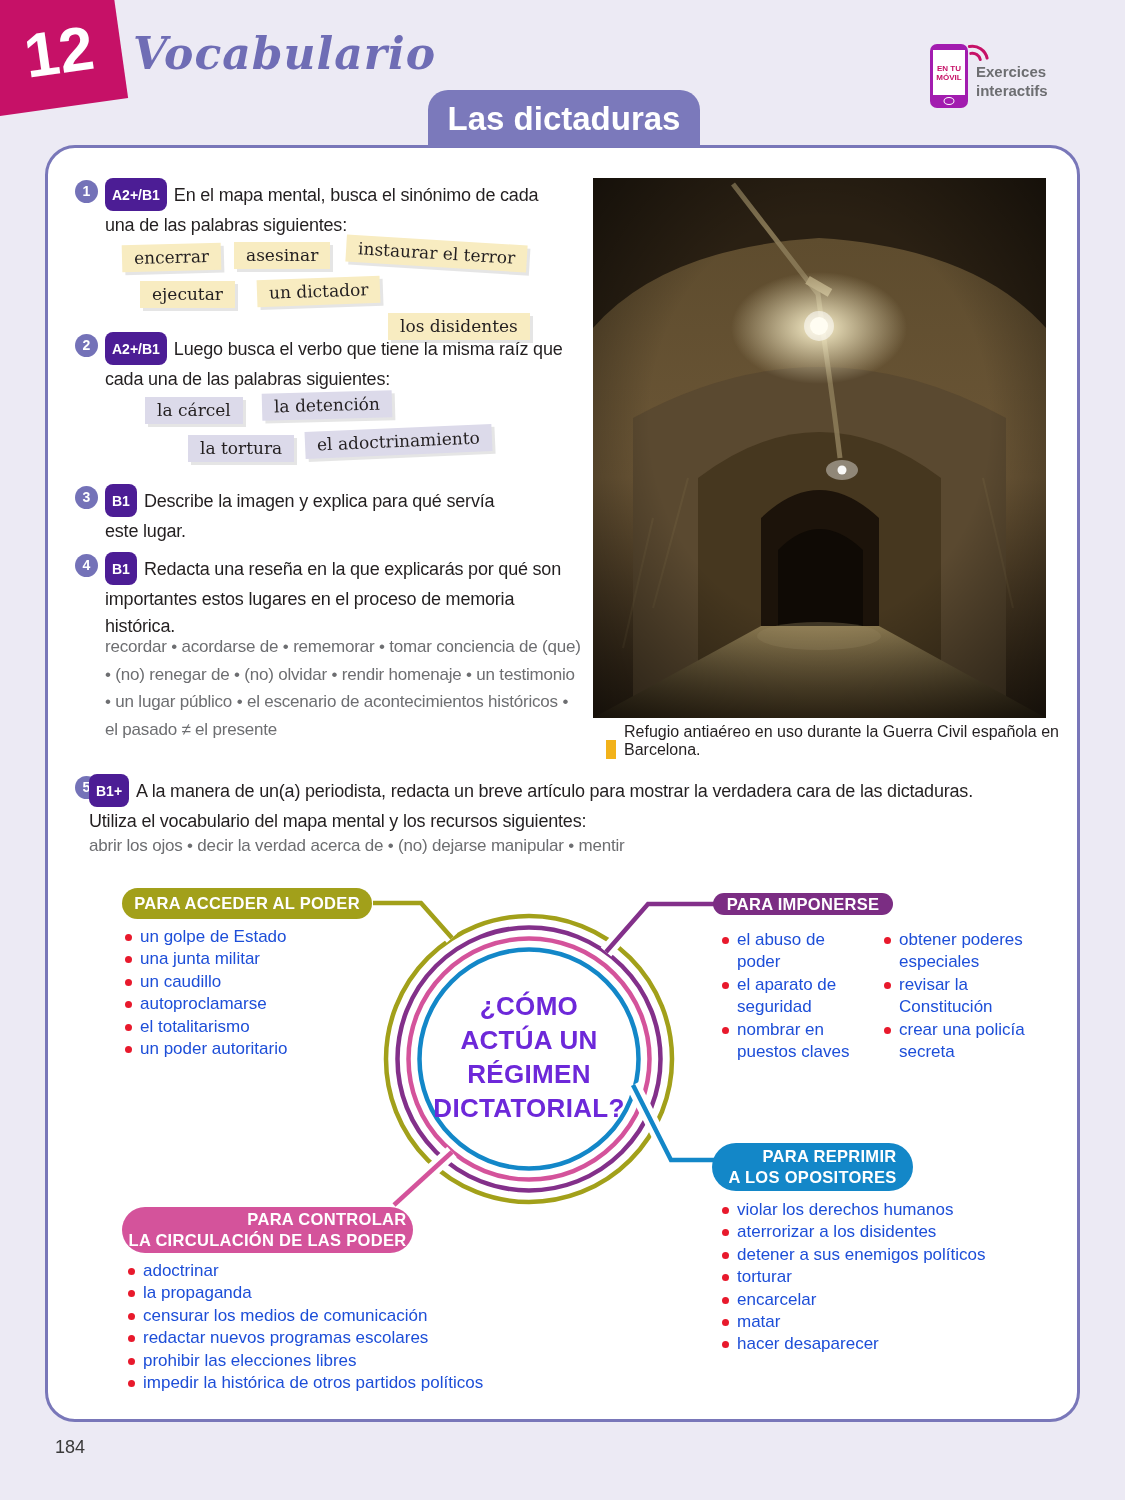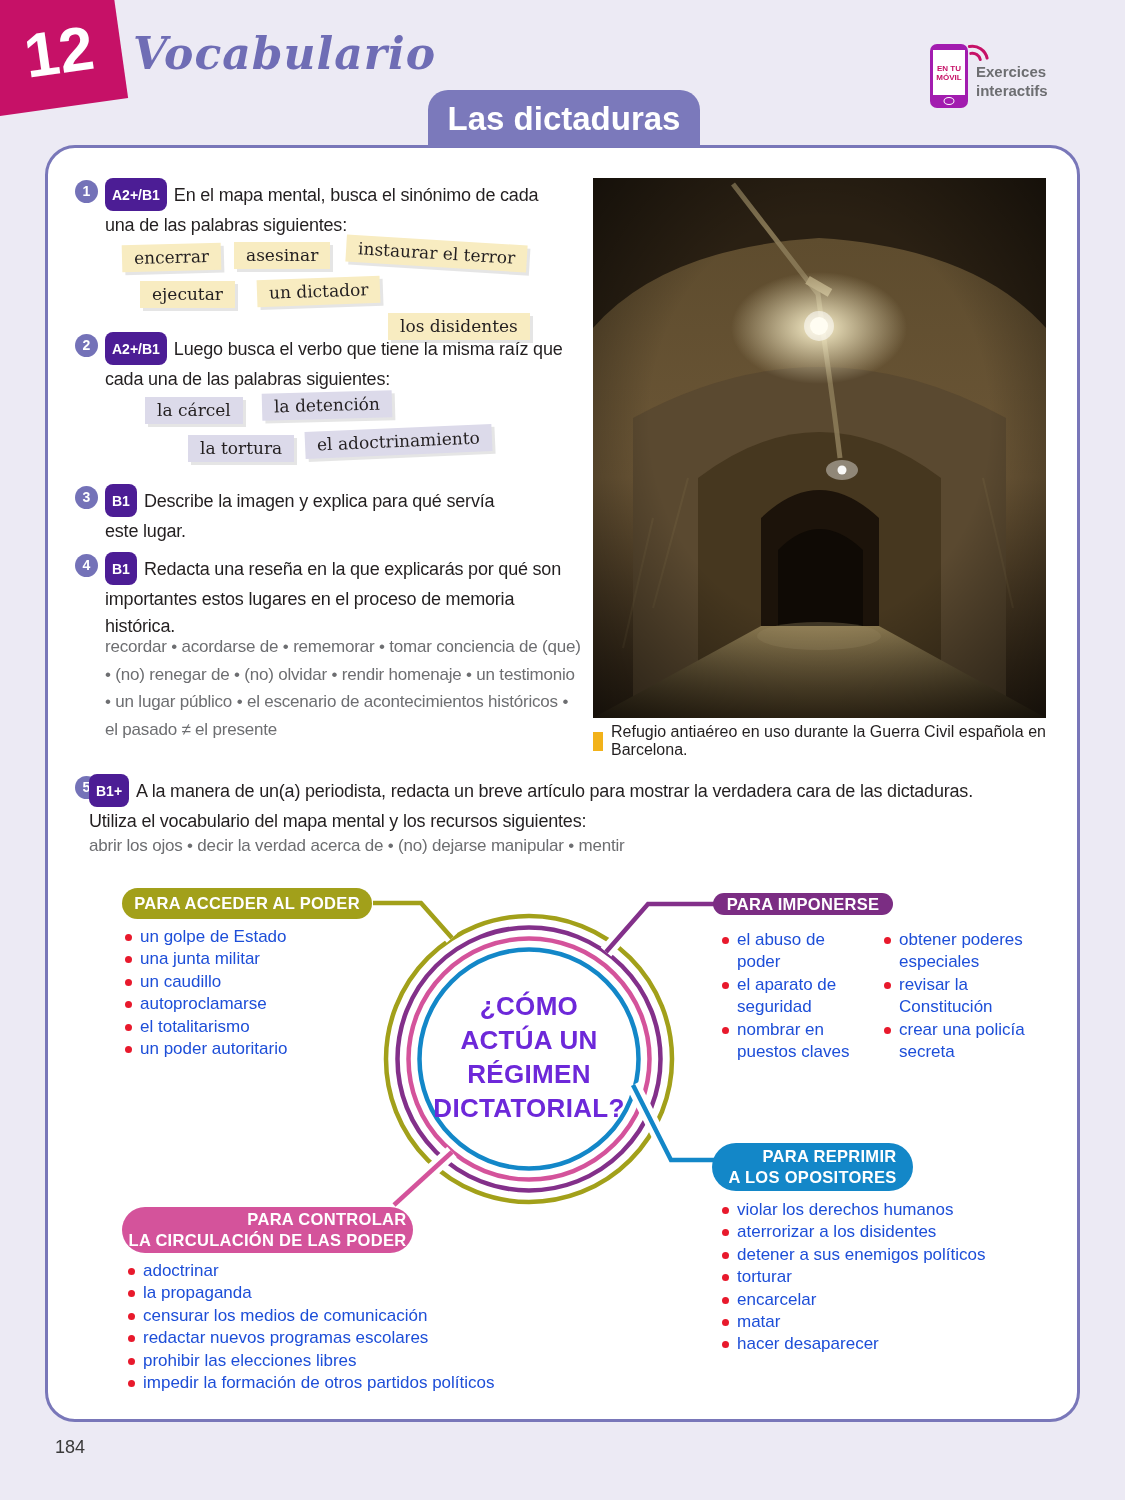--- a/index.html
+++ b/index.html
@@ -36,21 +36,21 @@
   .ex-text{white-space:pre-line;}
   .hint{position:absolute;color:#6D6E71;font-size:17px;line-height:27.5px;white-space:pre-line;
         letter-spacing:-0.2px;z-index:3;}
   
   .card{position:absolute;font-family:"DejaVu Serif",serif;font-size:17px;text-align:center;
         padding:3px 12px 4px;box-shadow:3px 3px 0 rgba(0,0,0,0.10);z-index:3;}
   .card.yellow{background:#F8ECC1;}
   .card.lav{background:#DCDAEA;}
   
   .photo{position:absolute;left:593px;top:178px;width:453px;height:540px;z-index:2;}
-  .caption{position:absolute;left:593px;top:723px;font-size:16px;z-index:3;display:flex;align-items:center;}
+  .caption{position:absolute;left:606px;top:723px;font-size:16px;z-index:3;display:flex;align-items:flex-end;}
   .caption .mark{width:10px;height:19px;background:#F2B21A;margin-right:8px;flex:none;}
   
   .mm-svg{position:absolute;left:0;top:0;width:1125px;height:1500px;z-index:2;pointer-events:none;}
   .mm-center{position:absolute;left:419px;top:989px;width:220px;text-align:center;color:#6d28d9;
              font-weight:bold;font-size:26px;line-height:34px;letter-spacing:0.3px;z-index:3;}
   .pill{position:absolute;color:#fff;font-weight:bold;font-size:16.5px;letter-spacing:0.3px;
         text-align:right;white-space:pre-line;z-index:3;display:flex;align-items:center;justify-content:center;}
   .pill.acceder{left:122px;top:888px;width:250px;height:31px;background:#A2A01A;border-radius:17px;}
   .pill.imponerse{left:713px;top:893px;width:180px;height:22px;background:#7B2D83;border-radius:17px;}
   .pill.reprimir{left:712px;top:1143px;width:201px;height:48px;background:#1387C8;border-radius:24px;line-height:21px;}
@@ -239,17 +239,17 @@
   </ul>
 
   <div class="pill controlar">PARA CONTROLAR
 LA CIRCULACIÓN DE LAS PODER</div>
   <ul class="mm-list list-controlar">
     <li><span>adoctrinar</span></li>
     <li><span>la propaganda</span></li>
     <li><span>censurar los medios de comunicación</span></li>
     <li><span>redactar nuevos programas escolares</span></li>
     <li><span>prohibir las elecciones libres</span></li>
-    <li><span>impedir la formación de otros partidos políticos</span></li>
+    <li><span>impedir la histórica de otros partidos políticos</span></li>
   </ul>
 
   <div class="page-number">184</div>
 </div>
 
 </body></html>

